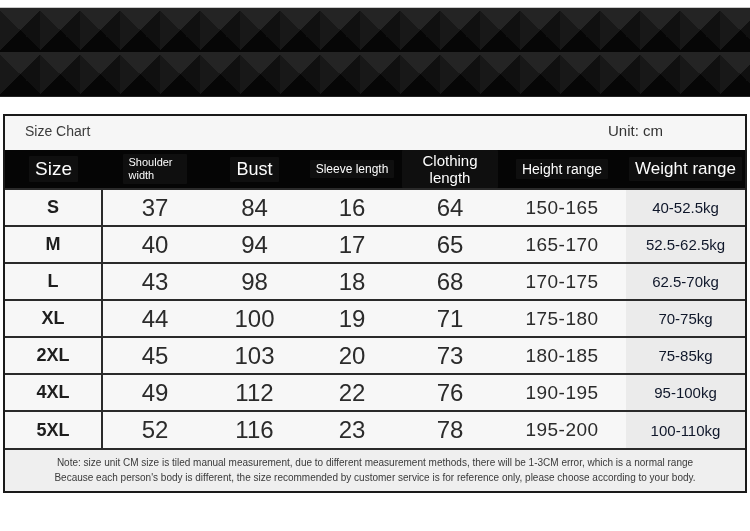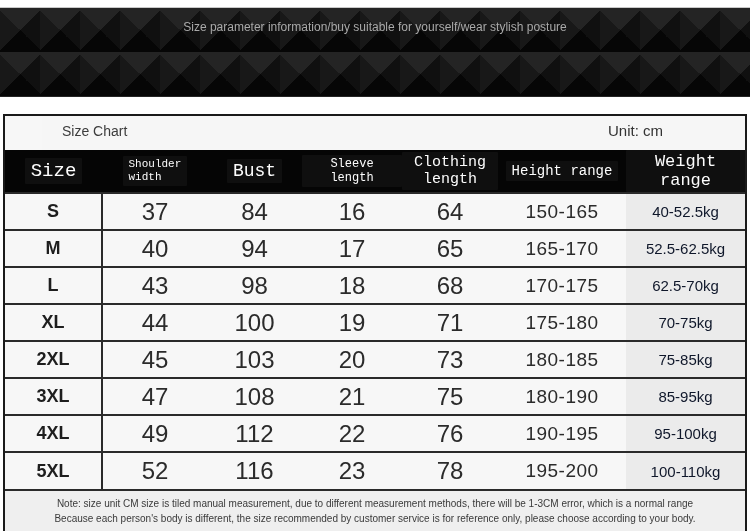--- a/index.html
+++ b/index.html
@@ -41,30 +41,29 @@
     border:2px solid #1a1a1a;
     background:#f7f7f7;
   }
   .panel-topbar {
     height:34px;
     background:#f6f6f6;
     display:flex;
     align-items:center;
     justify-content:space-between;
     padding:0 0 5px 20px;
-    margin-left:37px;
   }
   .chart-label { font-size:14px; color:#3c3c3c; }
   .unit-label  { font-size:15px; color:#333333; padding-right:82px; }
 
   
   table { width:100%; border-collapse:collapse; table-layout:fixed; }
   thead tr { background:#050505; height:38px; }
   thead td { color:#fdfdfd; text-align:center; vertical-align:middle; }
-  .hdr-patch { background:rgba(255,255,255,0.045); padding:2px 6px; border-radius:1px; display:inline-block;font-family:Liberation Mono, monospace; }
+  .hdr-patch { background:rgba(255,255,255,0.045); padding:2px 6px; border-radius:1px; display:inline-block; }
   .h-size    { font-size:19px; }
   .h-shoulder{ font-size:11px; line-height:1.15; }
   .h-shoulder .hdr-patch { width:64px; text-align:left; }
   .h-bust    { font-size:18px; }
   .h-sleeve  { font-size:12px;text-align:center; }
   .h-clothing{ font-size:15px; }
   .h-height  { font-size:14px; }
   .h-weight  { font-size:17px; }
 
   tbody tr { height:37px; background:#f7f7f7; border-top:2px solid #2a2a2a; }
@@ -80,21 +79,20 @@
     background:#efefef;
     padding:5px 6px 6px 6px;
     text-align:center;
   }
   .note p { font-size:10px; color:#3a3a3a; line-height:15px; }
 </style>
 </head>
 <body>
 
 <div class="banner">
-  <div class="banner-subtitle">Size parameter information/buy suitable for yourself/wear stylish posture</div>
 </div>
 
 <div class="panel">
 
   <div class="panel-topbar">
     <span class="chart-label">Size Chart</span>
     <span class="unit-label">Unit: cm</span>
   </div>
 
   <table>
@@ -158,29 +156,20 @@
       <tr>
         <td class="c-size">2XL</td>
         <td class="c-num">45</td>
         <td class="c-num">103</td>
         <td class="c-num">20</td>
         <td class="c-num">73</td>
         <td class="c-height">180-185</td>
         <td class="c-weight">75-85kg</td>
       </tr>
       <tr>
-        <td class="c-size">3XL</td>
-        <td class="c-num">47</td>
-        <td class="c-num">108</td>
-        <td class="c-num">21</td>
-        <td class="c-num">75</td>
-        <td class="c-height">180-190</td>
-        <td class="c-weight">85-95kg</td>
-      </tr>
-      <tr>
         <td class="c-size">4XL</td>
         <td class="c-num">49</td>
         <td class="c-num">112</td>
         <td class="c-num">22</td>
         <td class="c-num">76</td>
         <td class="c-height">190-195</td>
         <td class="c-weight">95-100kg</td>
       </tr>
       <tr>
         <td class="c-size">5XL</td>

